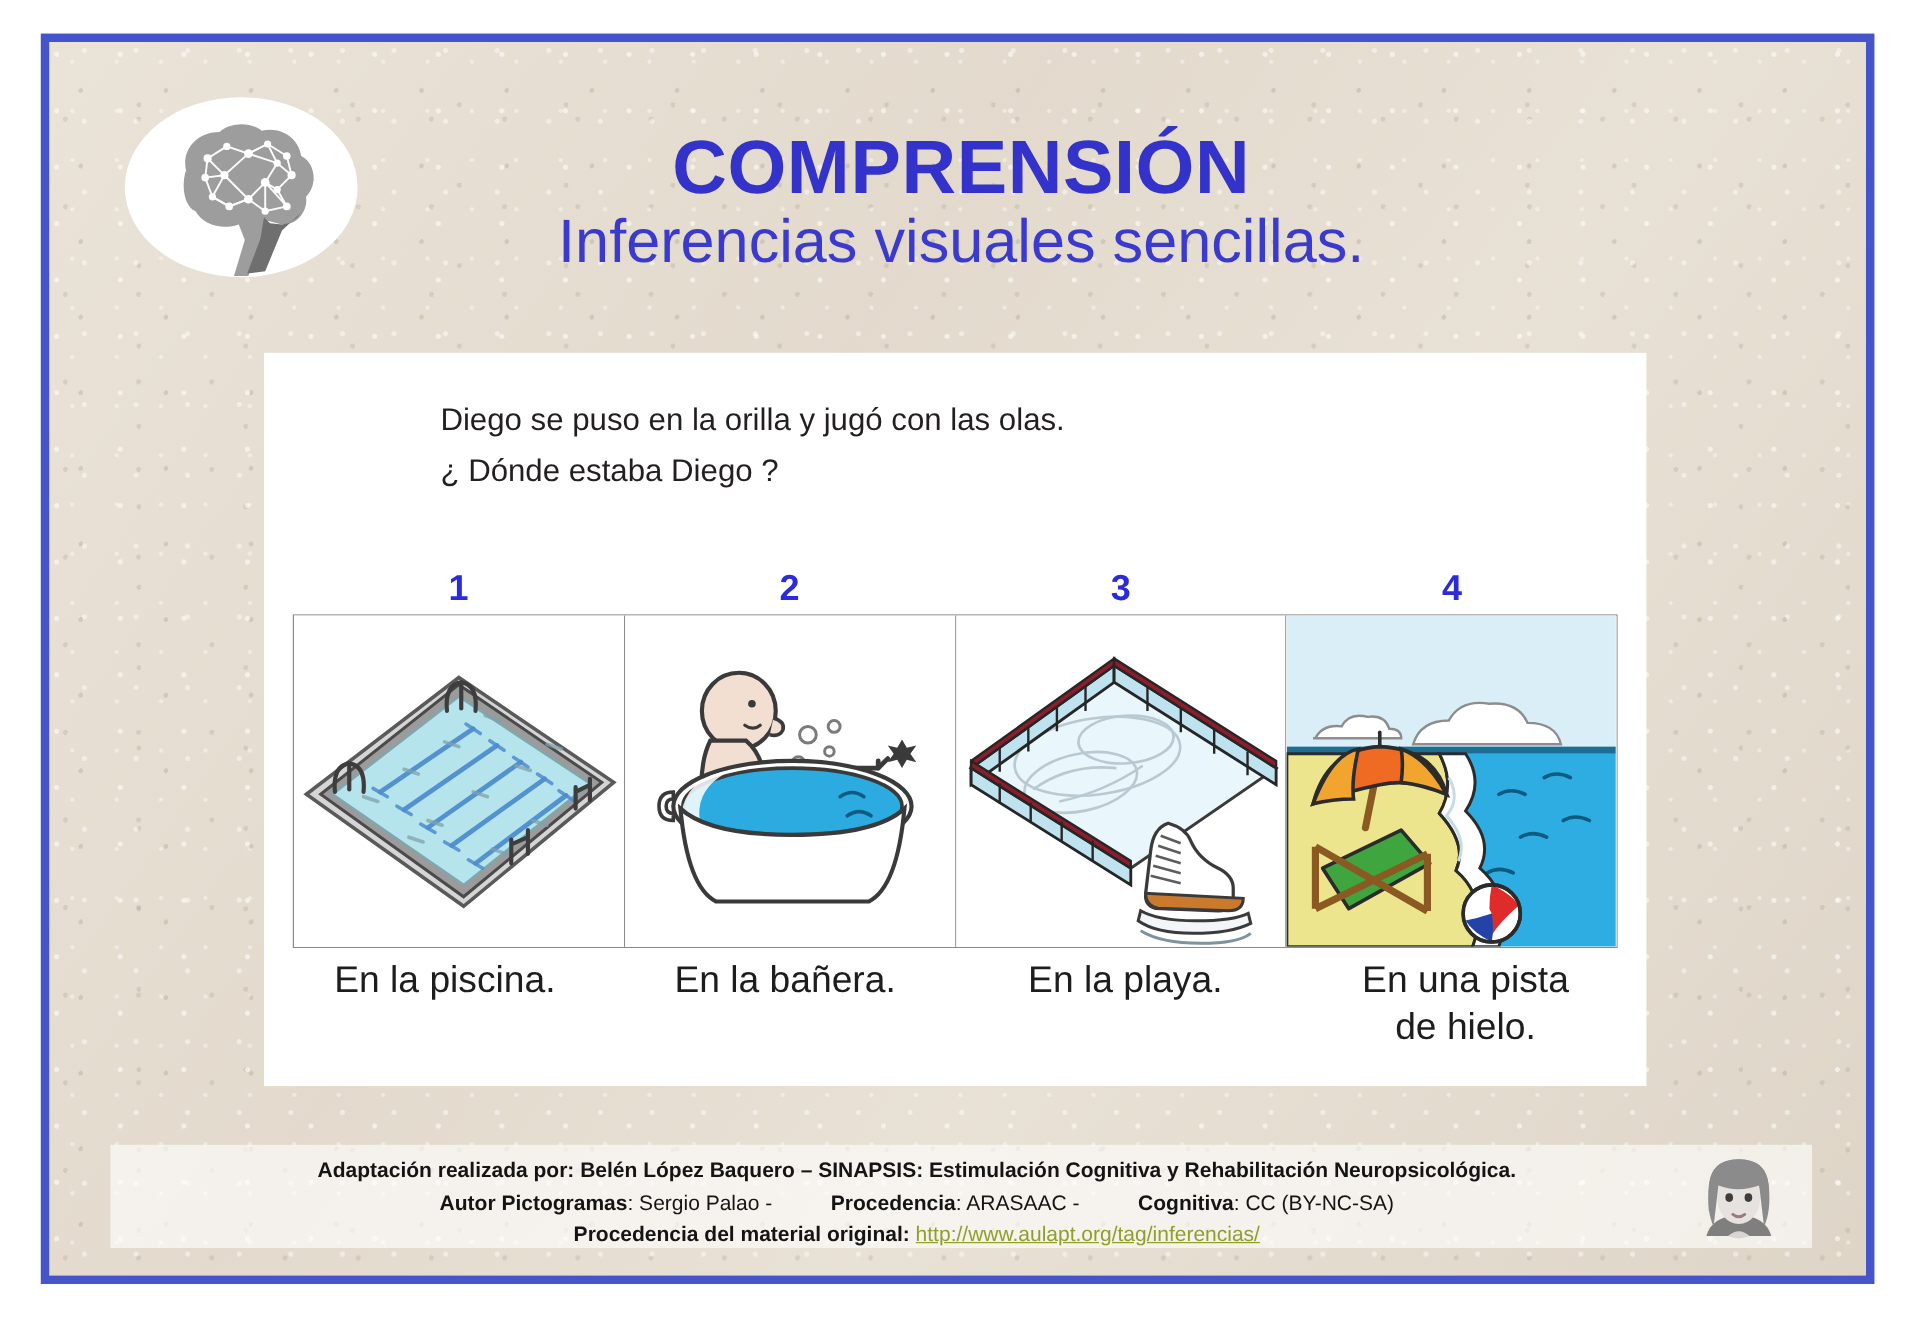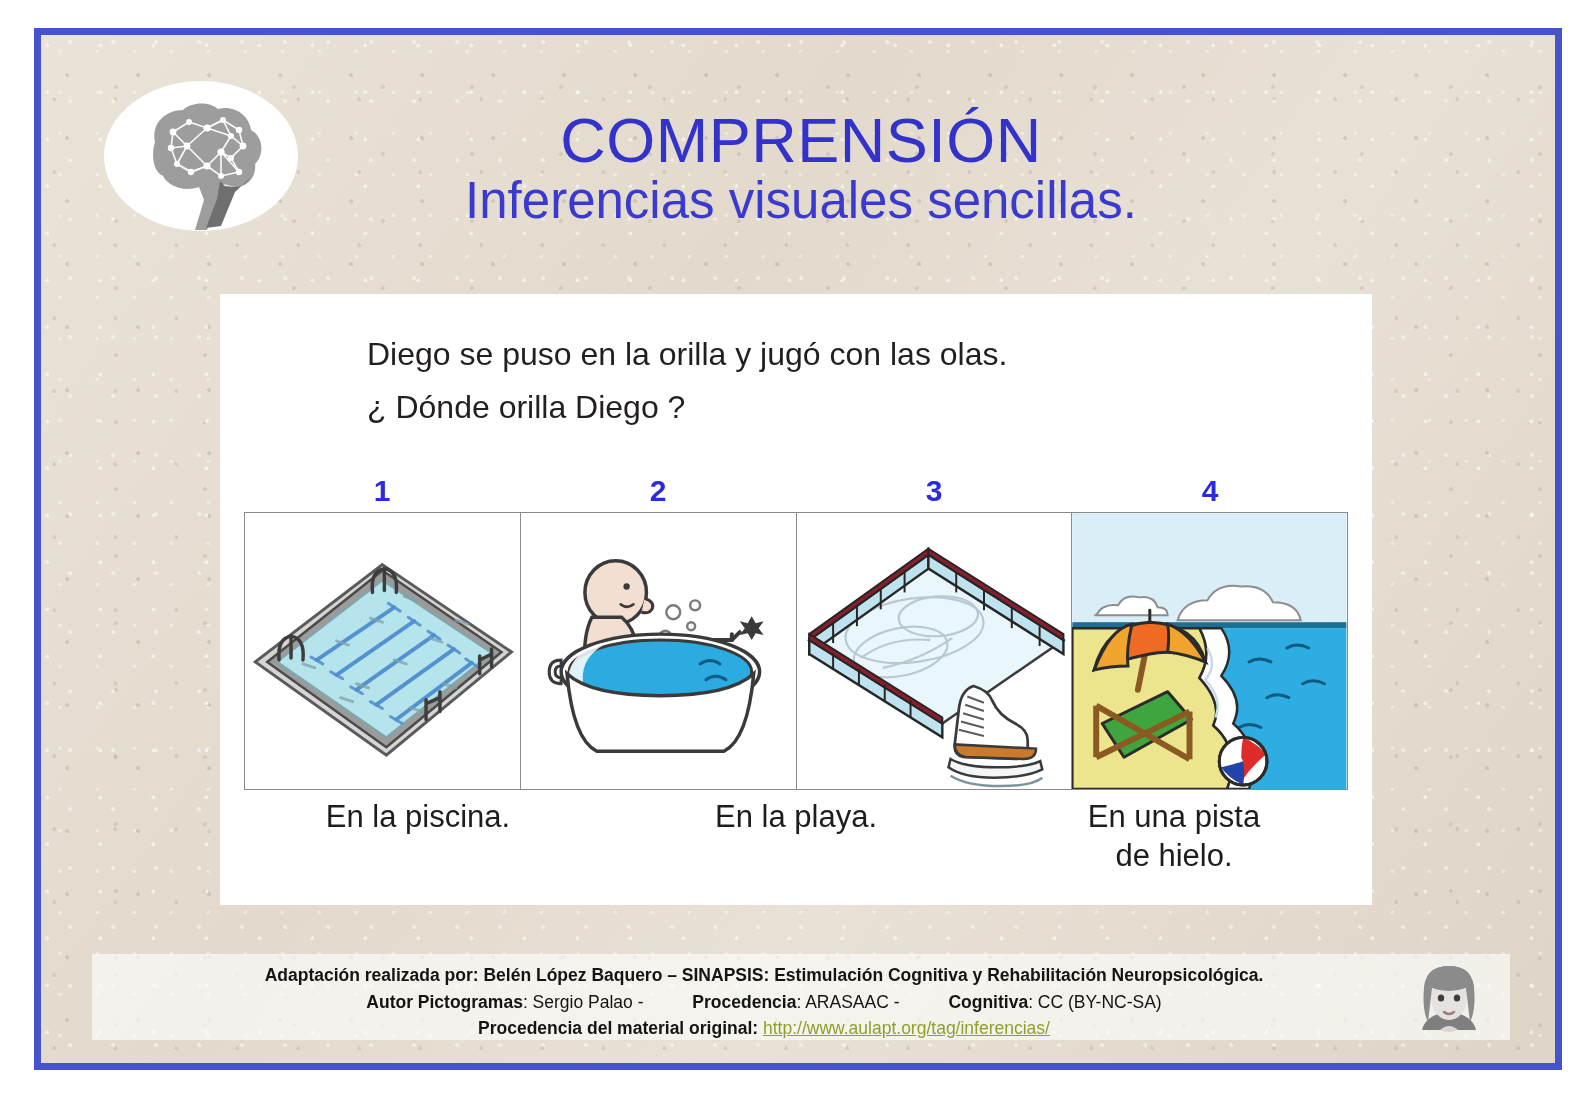--- a/index.html
+++ b/index.html
@@ -48,21 +48,21 @@
   
   #title-block {
     position: absolute;
     left: 170px;
     top: 72px;
     width: 1180px;
     text-align: center;
   }
   #main-title {
     font-size: 63px;
-    font-weight: normal;
+    font-weight: bold;
     color: #3333cc;
     letter-spacing: 0.5px;
     line-height: 1.05;
     white-space: nowrap;
   }
   #subtitle {
     font-size: 51px;
     font-weight: normal;
     color: #3a3ad0;
     line-height: 1.1;
@@ -80,21 +80,21 @@
   }
 
   #prompt {
     position: absolute;
     left: 147px;
     top: 34px;
     width: 900px;
     color: #231f20;
   }
   .prompt-line {
-    font-size: 32px;
+    font-size: 26px;
     line-height: 1.65;
     white-space: nowrap;
   }
 
   
   #numbers {
     position: absolute;
     left: 24px;
     top: 180px;
     width: 1104px;
@@ -231,21 +231,21 @@
 
   <div id="title-block">
     <div id="main-title">COMPRENSIÓN</div>
     <div id="subtitle">Inferencias visuales sencillas.</div>
   </div>
 
   <div id="card">
 
     <div id="prompt">
       <div class="prompt-line">Diego se puso en la orilla y jugó con las olas.</div>
-      <div class="prompt-line">¿ Dónde orilla Diego ?</div>
+      <div class="prompt-line">¿ Dónde estaba Diego ?</div>
     </div>
 
     <div id="numbers">
       <div class="num">1</div>
       <div class="num">2</div>
       <div class="num">3</div>
       <div class="num">4</div>
     </div>
 
     <div id="grid">
@@ -459,20 +459,21 @@
             <path d="M46 18 q4 16 -8 26 q-8 -10 -14 -20 q12 -6 22 -6z" fill="#e02b2b" opacity="0.0"></path>
             <circle cx="24" cy="24" r="24" fill="none" stroke="#2b2b2b" stroke-width="3"></circle>
           </g>
         </svg>
       </div>
 
     </div>
 
     <div id="captions">
       <div class="caption">En la piscina.</div>
+      <div class="caption">En la bañera.</div>
       <div class="caption">En la playa.</div>
       <div class="caption">
         <span>En una pista</span><br>
         <span>de hielo.</span>
       </div>
     </div>
 
   </div>
 
   <div id="footer">

